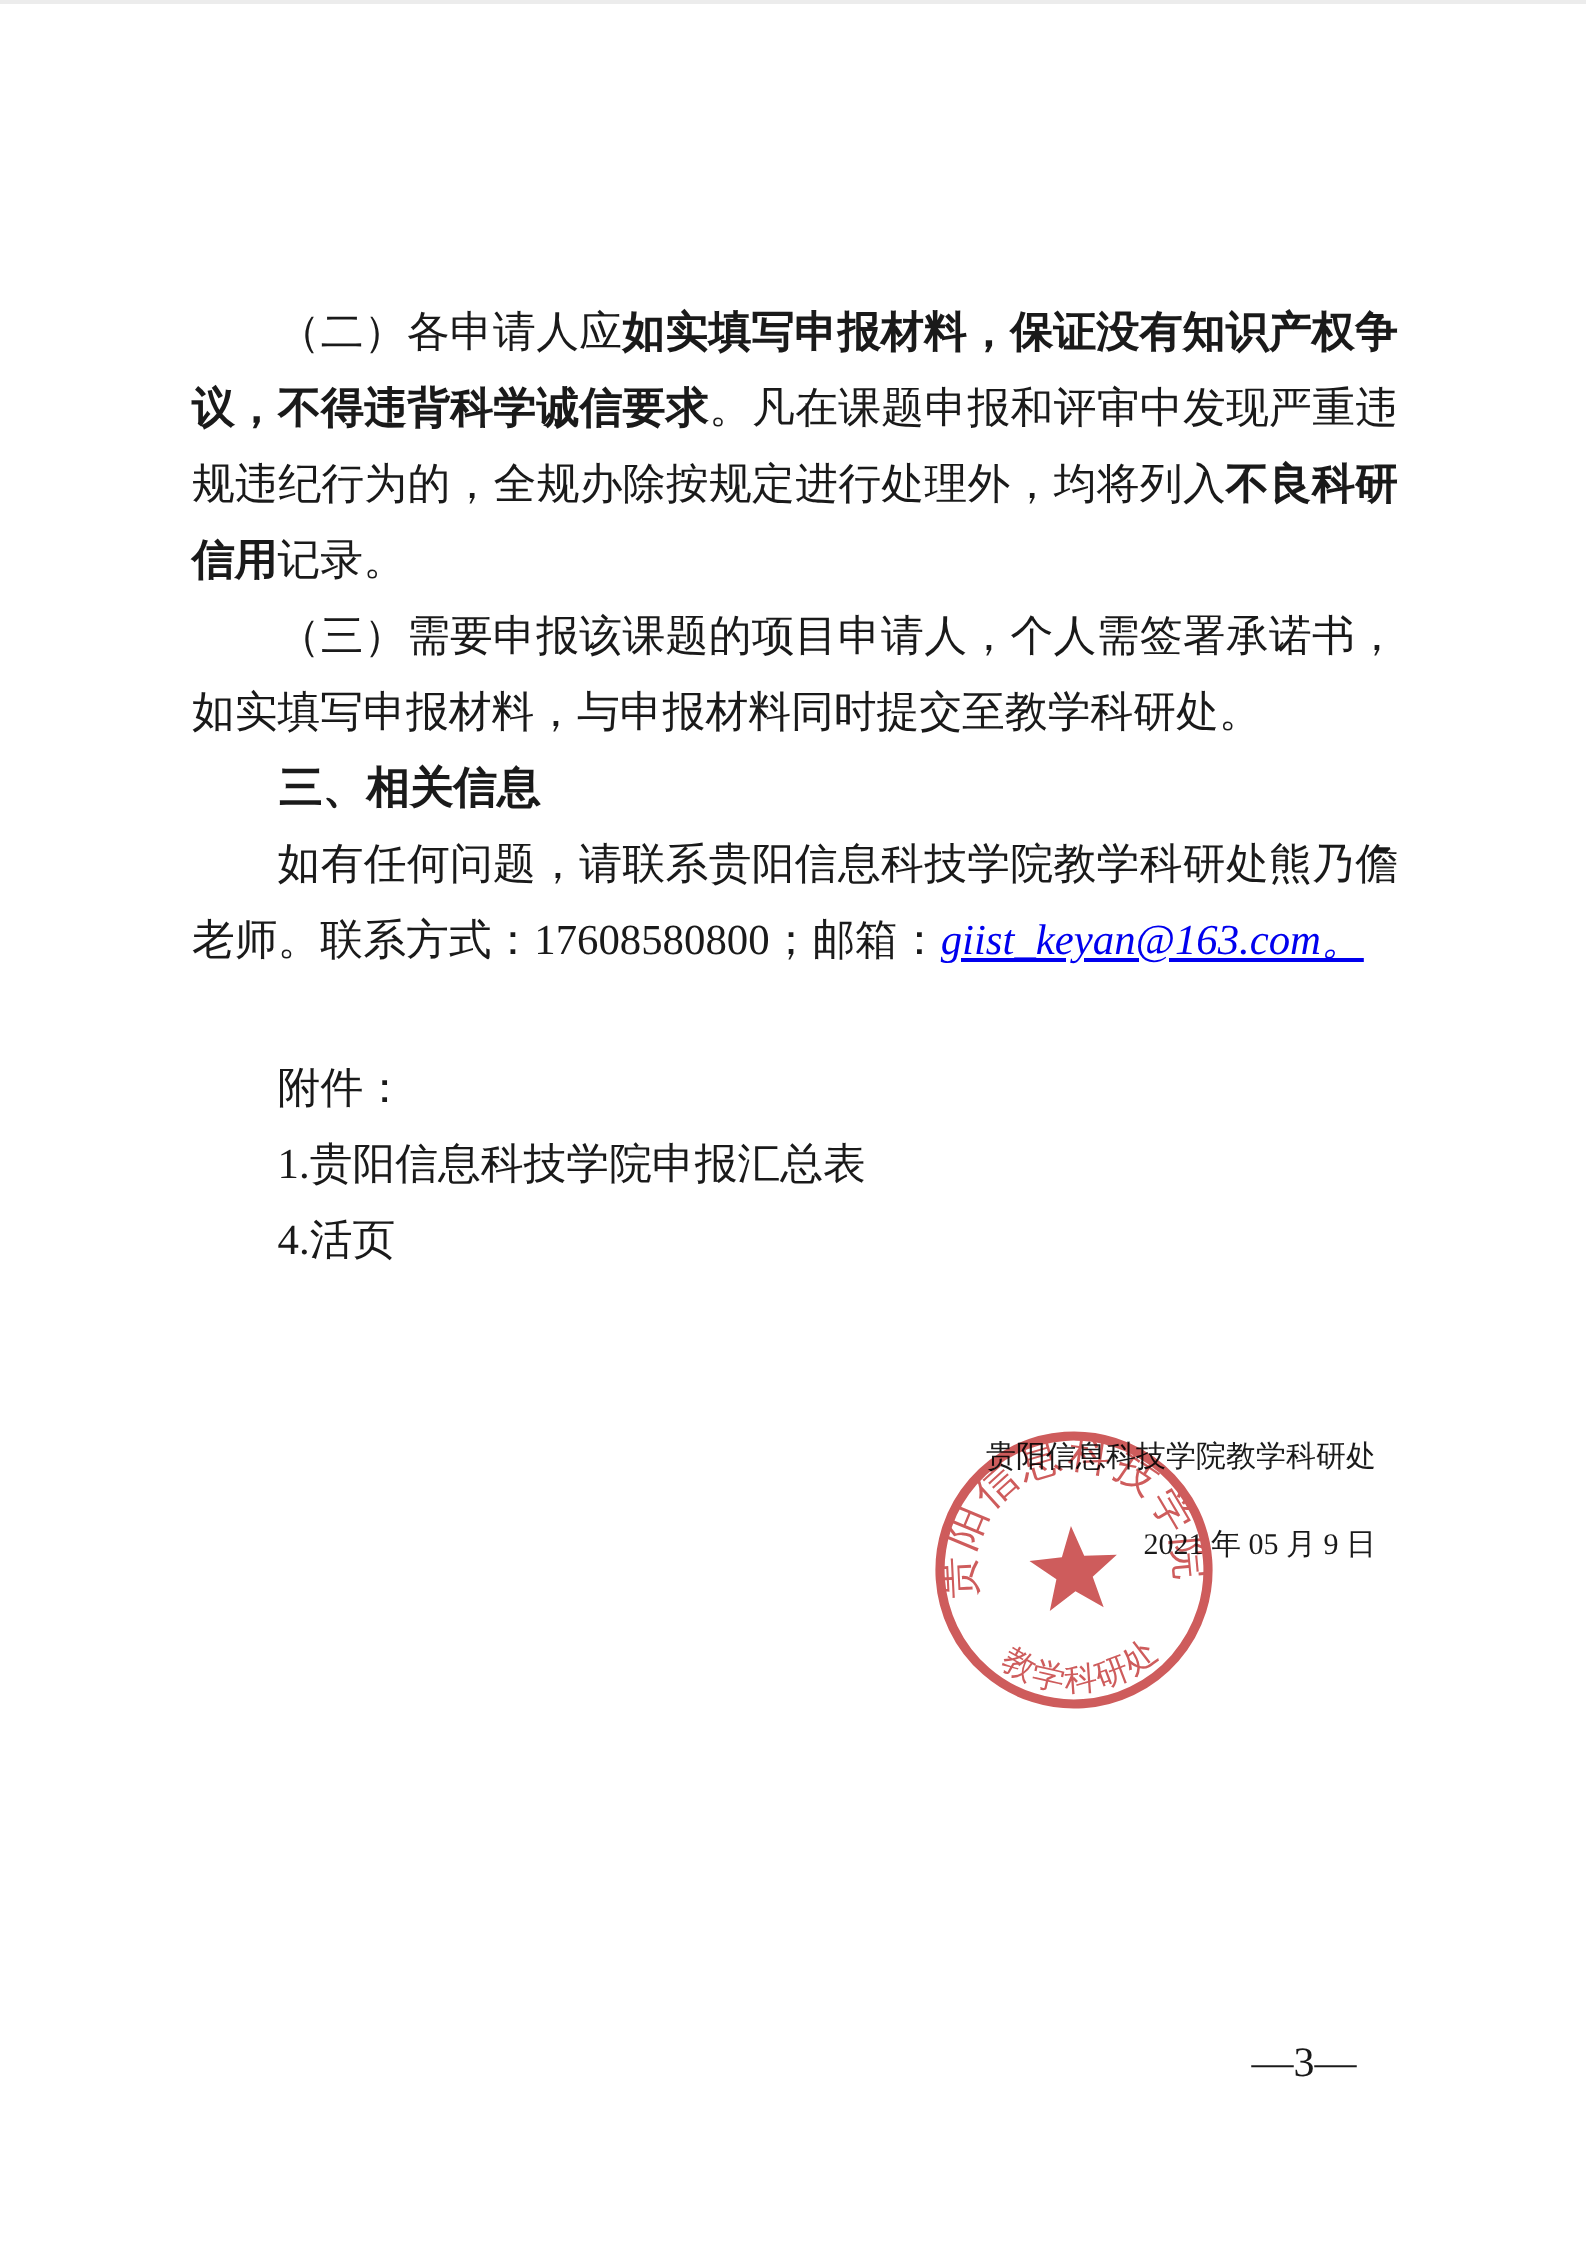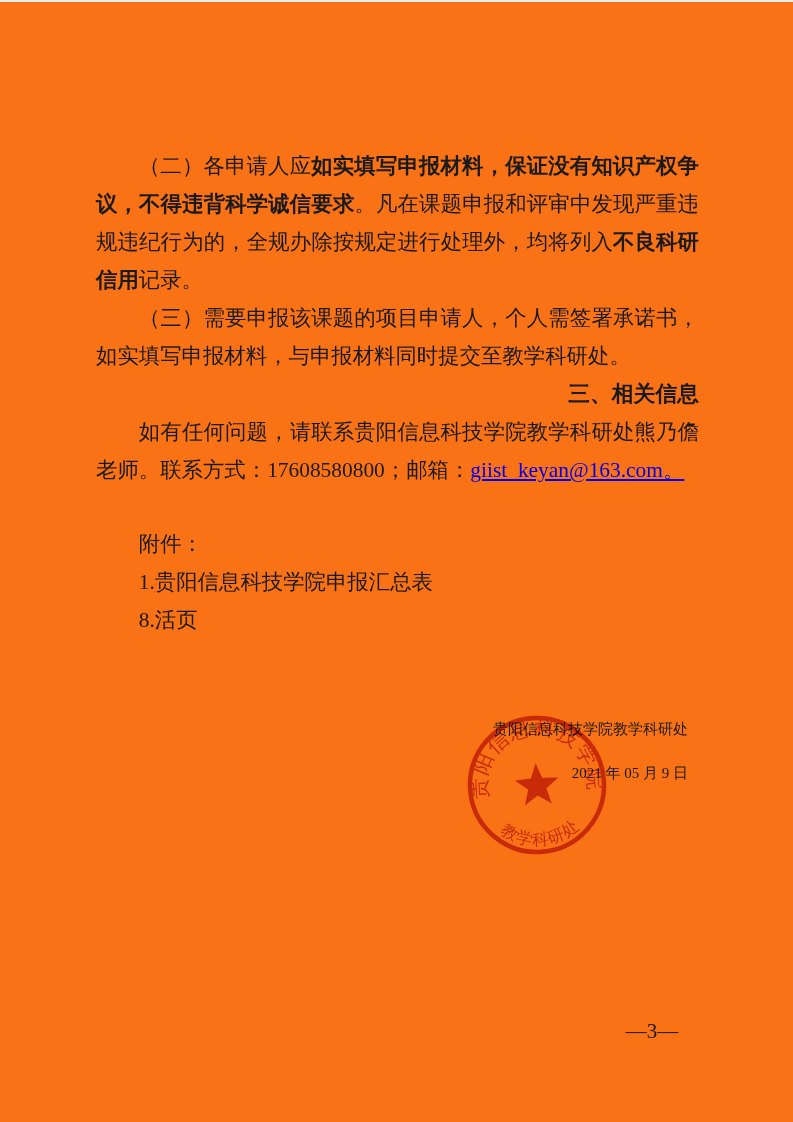--- a/index.html
+++ b/index.html
@@ -1,20 +1,20 @@
 <!DOCTYPE html>
 <html><head>
 <meta charset="utf-8">
 <style>
   html,body { margin:0; padding:0; background:#888; }
   .page {
     position:relative;
     width:793px; height:1122px;
     margin:0 auto;
-    background:#f97316;
+    background:#ffffff;
     font-family:"Liberation Serif","DejaVu Serif",serif;
     color:#1a1a1a;
     overflow:hidden;
     border-top:2px solid #ececec;
     box-sizing:border-box;
   }
   .content {
     position:absolute;
     left:96px; top:145px;
     width:603px;
@@ -24,21 +24,21 @@
   }
   .content p { margin:0; text-indent:2em; }
   .content b { font-weight:bold; }
   .section-heading {
     margin:0;
     text-indent:2em;
     font-family:"Liberation Sans","DejaVu Sans",sans-serif;
     font-weight:bold;
     font-size:21.8px;
     line-height:38px;
-    text-align:right;
+    text-align:left;
   }
   a.email-link { text-decoration:underline; }
   .attachments { margin-top:36px; }
   .attach-label { margin:0; text-indent:2em; }
   .attach-item { margin:0 0 0 89px; text-indent:0; line-height:38px;font-family:Liberation Serif, serif; }
   .signature {
     margin-top:68px;
     margin-right:11px;
     text-align:right;
     font-size:15px;
@@ -69,26 +69,26 @@
 <div class="page">
 
   <div class="content">
 
     <p><span>（二）各申请人应</span><b>如实填写申报材料，保证没有知识产权争议，不得违背科学诚信要求</b><span>。凡在课题申报和评审中发现严重违规违纪行为的，全规办除按规定进行处理外，均将列入</span><b>不良科研信用</b><span>记录。</span></p>
 
     <p>（三）需要申报该课题的项目申请人，个人需签署承诺书，如实填写申报材料，与申报材料同时提交至教学科研处。</p>
 
     <h3 class="section-heading">三、相关信息</h3>
 
-    <p><span>如有任何问题，请联系贵阳信息科技学院教学科研处熊乃儋老师。联系方式：17608580800；邮箱：</span><a class="email-link" href="#" id="email-link" style="color: rgb(0, 0, 238);">giist_keyan@163.com。</a></p>
+    <p><span>如有任何问题，请联系贵阳信息科技学院教学科研处熊乃儋老师。联系方式：17608580800；邮箱：</span><a class="email-link" href="#" id="email-link" style="color: rgb(0, 0, 238); font-style: italic;">giist_keyan@163.com。</a></p>
 
     <div class="attachments">
       <p class="attach-label">附件：</p>
       <p class="attach-item">1.贵阳信息科技学院申报汇总表</p>
-      <p class="attach-item">8.活页</p>
+      <p class="attach-item">4.活页</p>
     </div>
 
     <div class="signature">
       <div>贵阳信息科技学院教学科研处</div>
       <div>2021 年 05 月 9 日</div>
     </div>
 
   </div>
 
   <svg class="stamp" viewBox="0 0 160 160" xmlns="http://www.w3.org/2000/svg">

